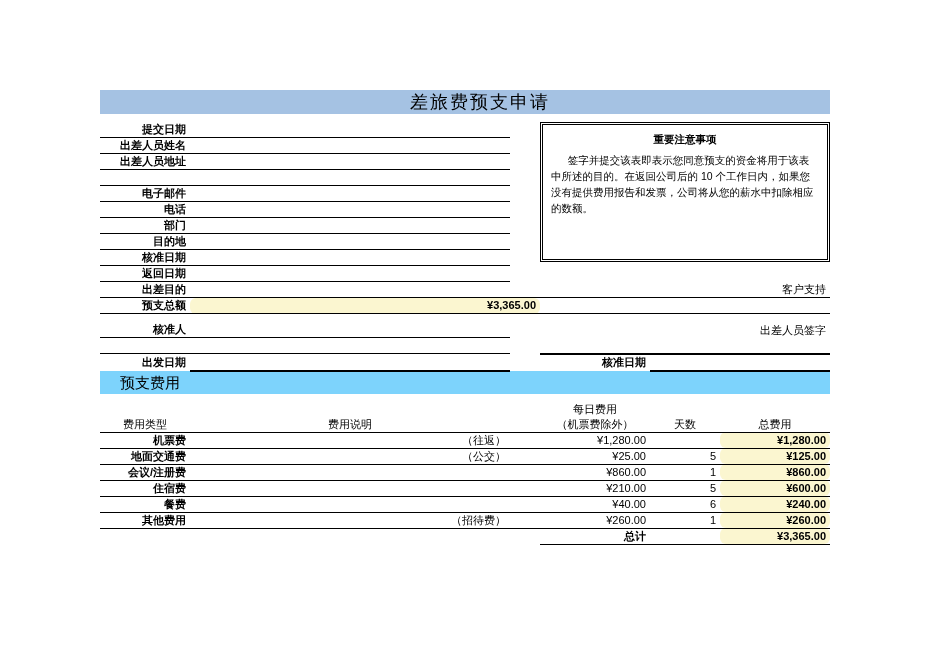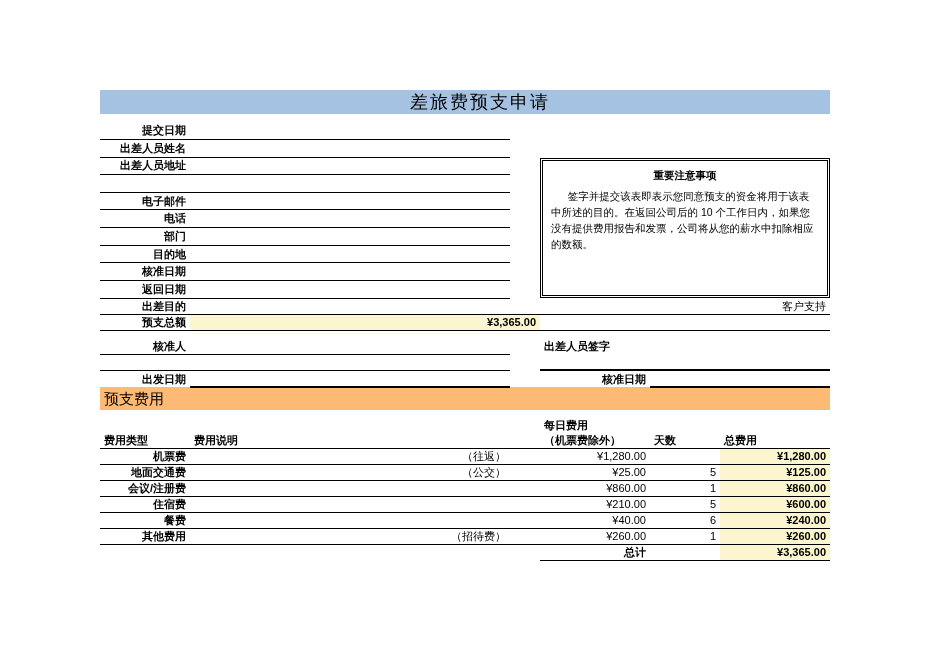--- a/index.html
+++ b/index.html
@@ -43,56 +43,55 @@
     font-family: "SimSun", "Songti SC", serif;
     font-size: 18px;
     letter-spacing: 2px;
     margin-left: 30px;
   }
 
   .blank-spacer td { height: 8px; }
 
   .label { font-weight: bold; text-align: right; }
   .value { text-align: right; }
-  .num   { text-align: right; }
+  .num   { text-align: right; border-radius: 6px; }
 
   .und { border-bottom: 1px solid #000; }
   .und-heavy { border-bottom: 2px solid #000; }
 
   .yellow { background: #fbf6d0; font-weight: bold; }
 
   .section-hdr td {
-    background: #fdba74;
+    background: #7dd3fc;
     font-family: "SimSun","Songti SC",serif;
     font-size: 15px;
     font-weight: normal;
     height: 22px;
-    padding-left: 4px;
-  }
-
-  .colhdr { font-weight: bold; text-align: left; }
+    padding-left: 20px;
+  }
+
+  .colhdr { font-weight: normal; text-align: center; }
 
   
   .notice-box {
     border: 3px double #000;
     padding: 6px 8px 8px 8px;
     height: 140px;
     box-sizing: border-box;
     font-size: 10.5px;
     line-height: 1.55;
-    margin-top: 36px;
   }
   .notice-title {
     text-align: center;
     font-weight: bold;
     margin-bottom: 4px;
   }
   .notice-body { text-indent: 1.6em; }
 
-  .sig-hdr { text-align: left; font-weight: bold; }
+  .sig-hdr { text-align: right; font-weight: normal; }
 </style>
 </head>
 <body>
 
 <div class="page">
   <div class="content">
 
     <table>
       <colgroup>
         <col style="width:90px">

